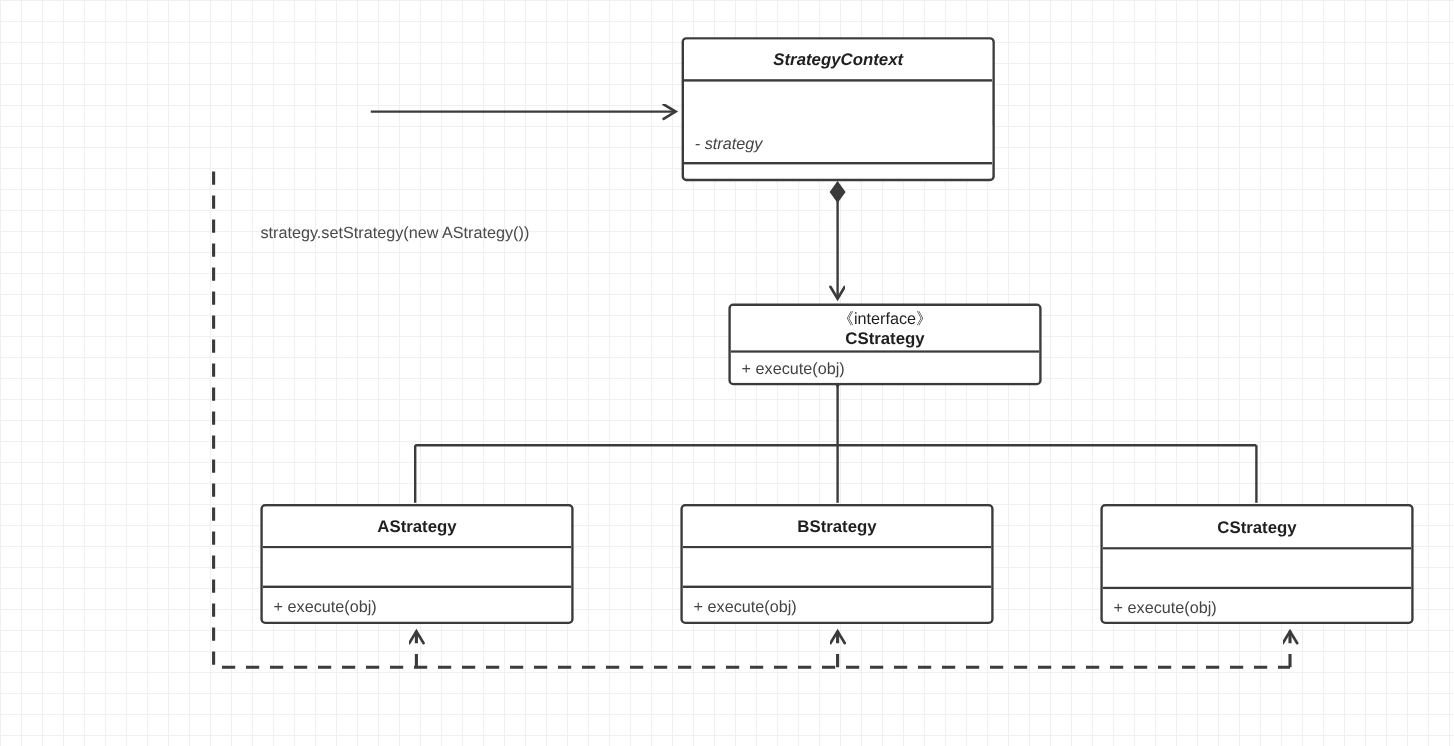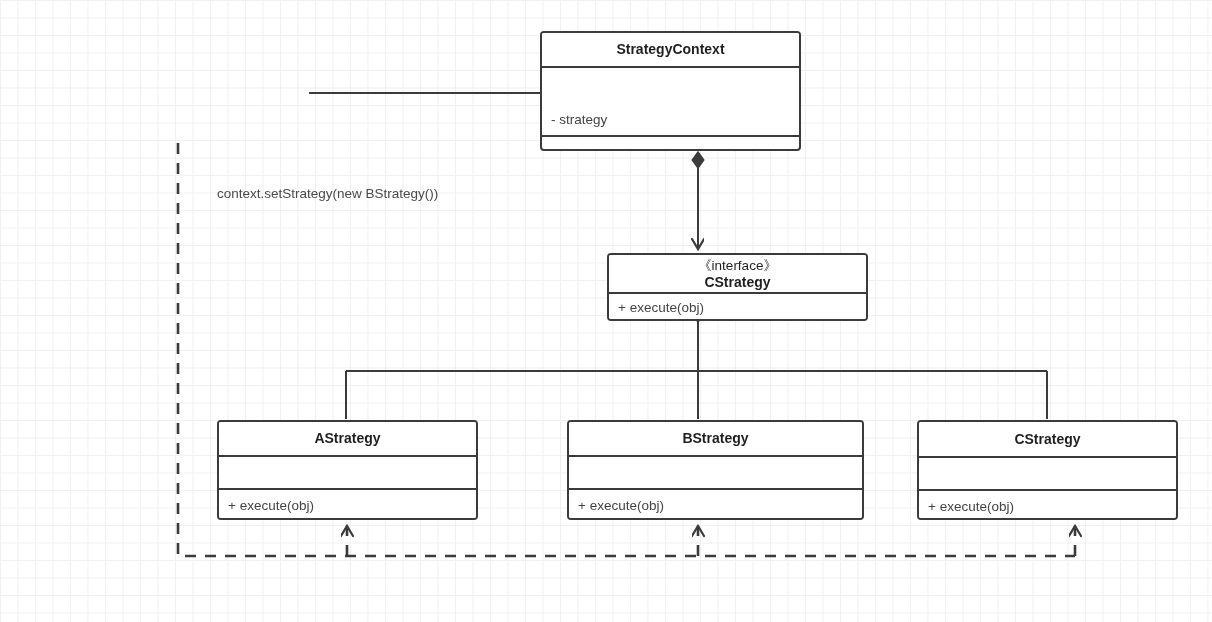--- a/index.html
+++ b/index.html
@@ -116,21 +116,21 @@
 
     <g>
       <path d="M178,143 L178,556 L1075,556" fill="none" stroke="#3b3b3b" stroke-width="2.6" stroke-dasharray="11 9"></path>
       <path d="M347,556 L347,526" fill="none" stroke="#3b3b3b" stroke-width="2.6" stroke-dasharray="11 9" marker-end="url(#openArrowAny)"></path>
       <path d="M698,556 L698,526" fill="none" stroke="#3b3b3b" stroke-width="2.6" stroke-dasharray="11 9" marker-end="url(#openArrowAny)"></path>
       <path d="M1075,556 L1075,526" fill="none" stroke="#3b3b3b" stroke-width="2.6" stroke-dasharray="11 9" marker-end="url(#openArrowAny)"></path>
     </g>
   </svg>
 
 
-  <div class="uml-class" style="left:540px; top:31px; width:261px; height:120px;">
+  <div class="uml-class" style="left:568px; top:31px; width:261px; height:120px;font-style:italic;">
     <div class="uml-head" style="height:35px;">
       <span>StrategyContext</span>
     </div>
     <div class="uml-section divided" style="height:33px;margin-top:36px;">
       <div>- strategy</div>
     </div>
   </div>
 
   <div class="uml-class" style="left:568px; top:253px; width:261px; height:68px;margin-left:39px;">
     <div class="uml-head" style="height:39px;">
@@ -145,35 +145,35 @@
   <div class="uml-class" style="left:217px; top:420px; width:261px; height:100px;">
     <div class="uml-head" style="height:35px;text-align:right;">
       <span>AStrategy</span>
     </div>
     <div class="uml-section divided empty" style="height:33px;"></div>
     <div class="uml-section">
       <div>+ execute(obj)</div>
     </div>
   </div>
 
-  <div class="uml-class" style="left:567px; top:420px; width:297px; height:100px;">
+  <div class="uml-class" style="left:567px; top:420px; width:261px; height:100px;">
     <div class="uml-head" style="height:35px;">
       <span>BStrategy</span>
     </div>
     <div class="uml-section divided empty" style="height:33px;"></div>
     <div class="uml-section">
       <div>+ execute(obj)</div>
     </div>
   </div>
 
   <div class="uml-class" style="left:917px; top:420px; width:261px; height:100px;">
     <div class="uml-head" style="height:36px;">
       <span>CStrategy</span>
     </div>
     <div class="uml-section divided empty" style="height:33px;"></div>
     <div class="uml-section">
       <div>+ execute(obj)</div>
     </div>
   </div>
 
-  <div class="edge-label" style="left:217px; top:186px;">context.setStrategy(new BStrategy())</div>
+  <div class="edge-label" style="left:217px; top:186px;">strategy.setStrategy(new AStrategy())</div>
 
 </div>
 
 </body></html>

